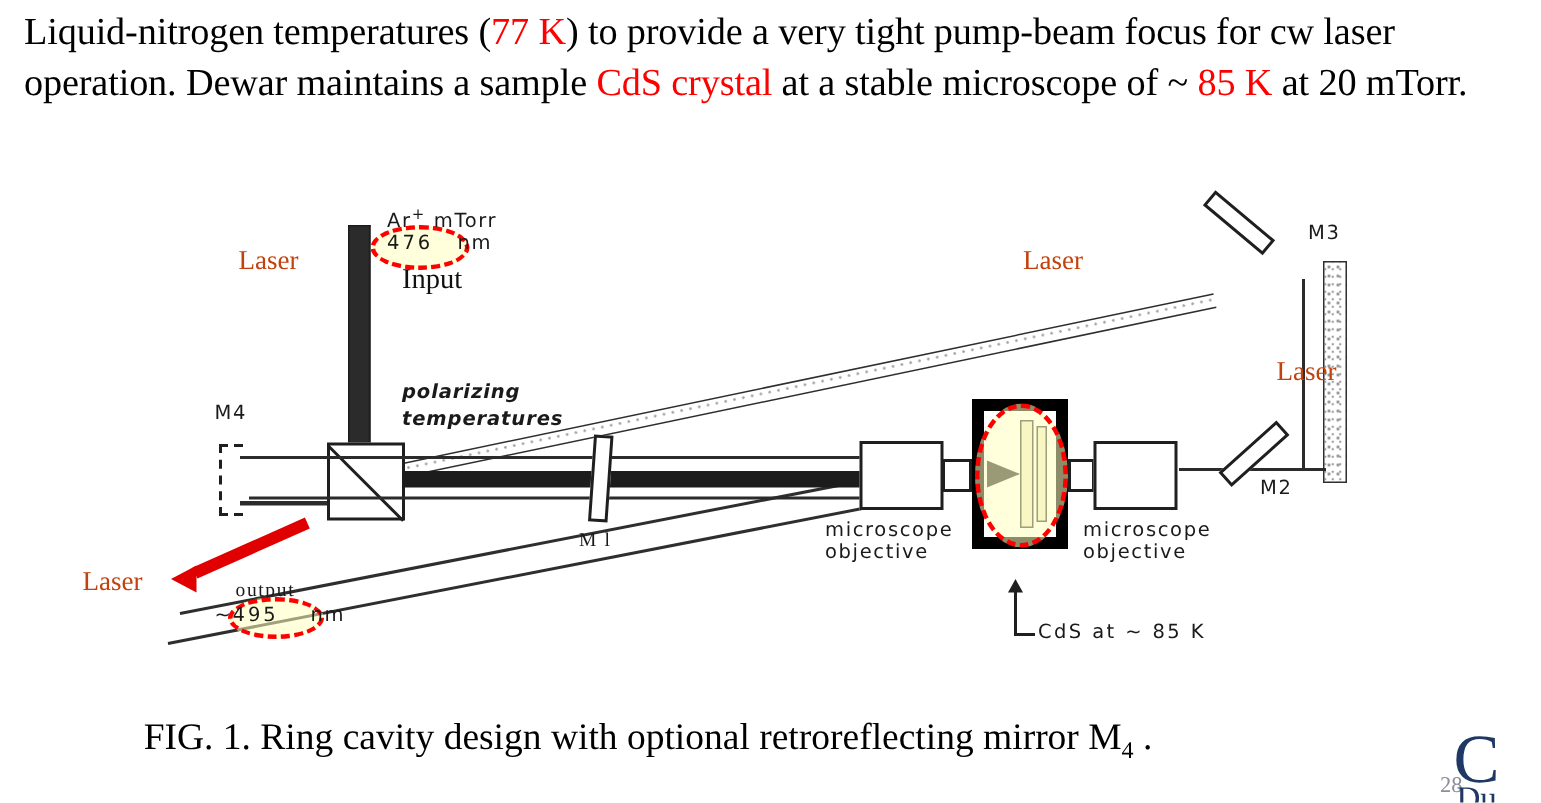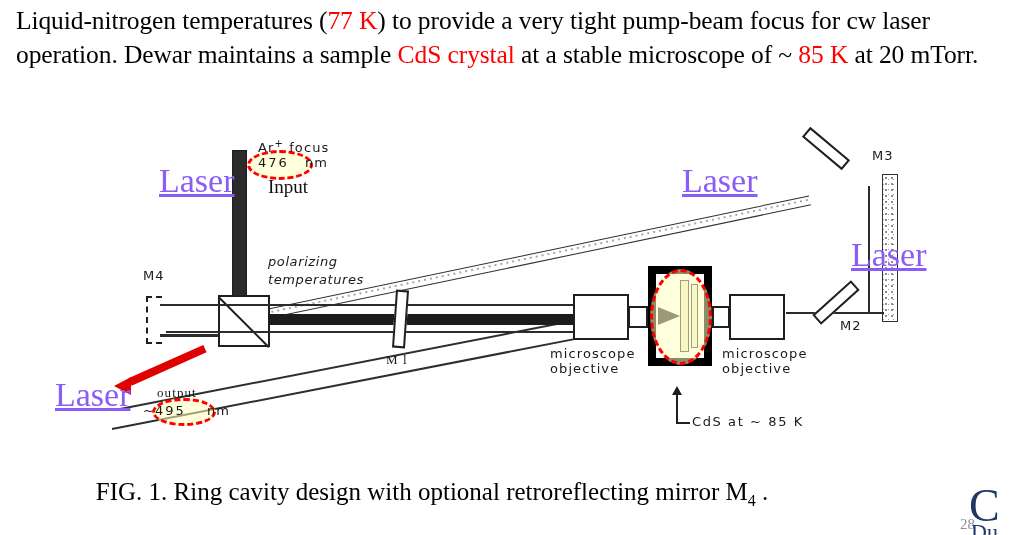--- a/index.html
+++ b/index.html
@@ -41,31 +41,31 @@
     font-family: "DejaVu Sans", sans-serif;
     font-size: 13px;
     color: #1a1a1a;
     letter-spacing: 1.1px;
     white-space: nowrap;
     line-height: 15px;
   }
   .scan-label.ital {
     font-style: italic;
     letter-spacing: 0.6px;
+    font-weight: bold;
   }
 
   
   .annot {
     position: absolute;
     font-family: "Liberation Serif", serif;
-    font-size: 34px;
-    color: #8b5cf6;
+    font-size: 18px;
+    color: #c2410c;
     white-space: nowrap;
     line-height: 1;
-    text-decoration: underline;
   }
 
   
   .ellipse {
     position: absolute;
     border: 3px dashed #ff0000;
     border-radius: 50%;
     background: rgba(255,255,190,0.55);
   }
 
@@ -295,21 +295,21 @@
     <div class="thin-line" style="left:868px; top:58px; width:2px; height:128px;"></div>
     <div class="thin-line" style="left:786px; top:184px; width:98px; height:2px;"></div>
 
     <div class="mirror-tilt" style="left:800px; top:14px; width:52px; height:13px; transform: rotate(40deg);"></div>
     <div class="scan-label" style="left:872px; top:20px;">M3</div>
 
     <div class="mirror-tilt" style="left:810px; top:168px; width:52px; height:13px; transform: rotate(-42deg);"></div>
     <div class="scan-label" style="left:840px; top:190px;">M2</div>
 
     <div class="ellipse" style="left:247px; top:22px; width:66px; height:30px;"></div>
-    <div class="scan-label" style="left:258px; top:8px;"><span>Ar</span><sup style="font-size:10px;">+</sup><span> focus</span></div>
+    <div class="scan-label" style="left:258px; top:8px;"><span>Ar</span><sup style="font-size:10px;">+</sup><span> mTorr</span></div>
     <div class="scan-label" style="left:258px; top:27px; letter-spacing:2px;">476</div>
     <div class="scan-label" style="left:305px; top:27px;">nm</div>
     <div style="position:absolute; left:268px; top:48px; font-family:'Liberation Serif',serif; font-size:19px; color:#111;">Input</div>
 
     <div class="scan-label ital" style="left:268px; top:126px;">polarizing</div>
     <div class="scan-label ital" style="left:268px; top:144px;">temperatures</div>
 
     <div class="leader-head" style="left:672px; top:258px;"></div>
     <div class="leader-v" style="left:676px; top:266px; width:2px; height:30px;"></div>
     <div class="leader-h" style="left:676px; top:294px; width:14px; height:2px;"></div>

